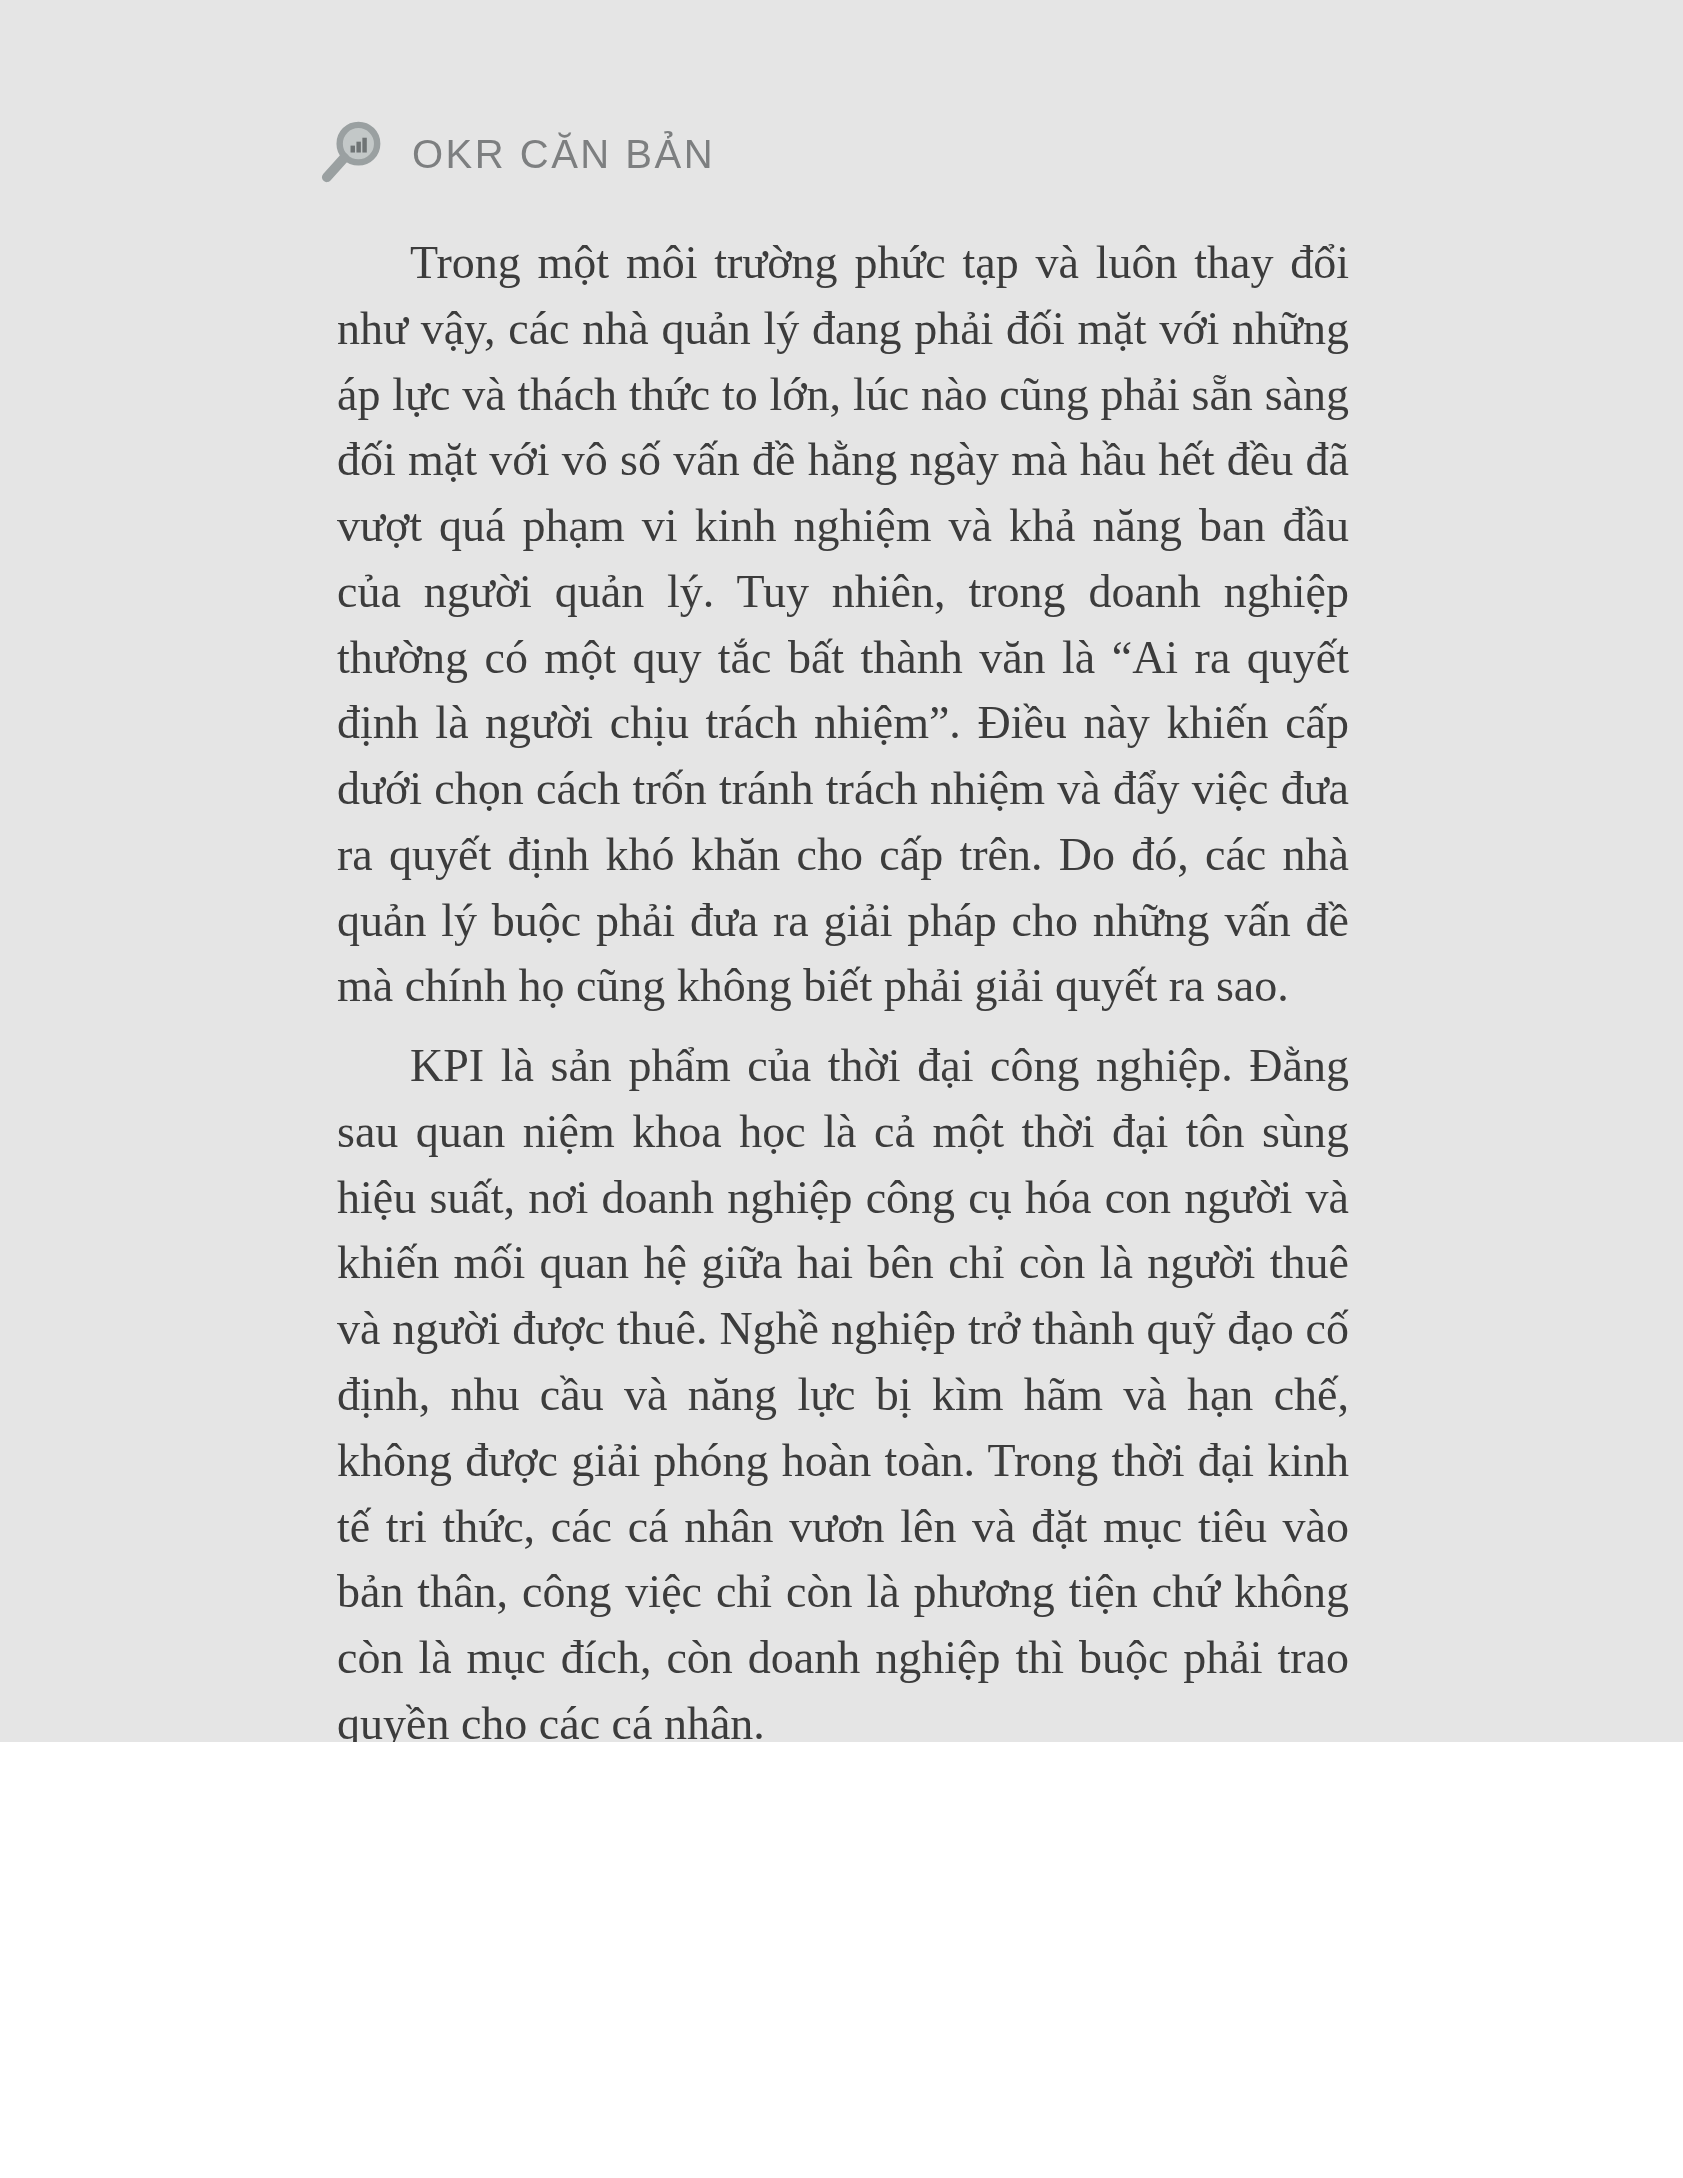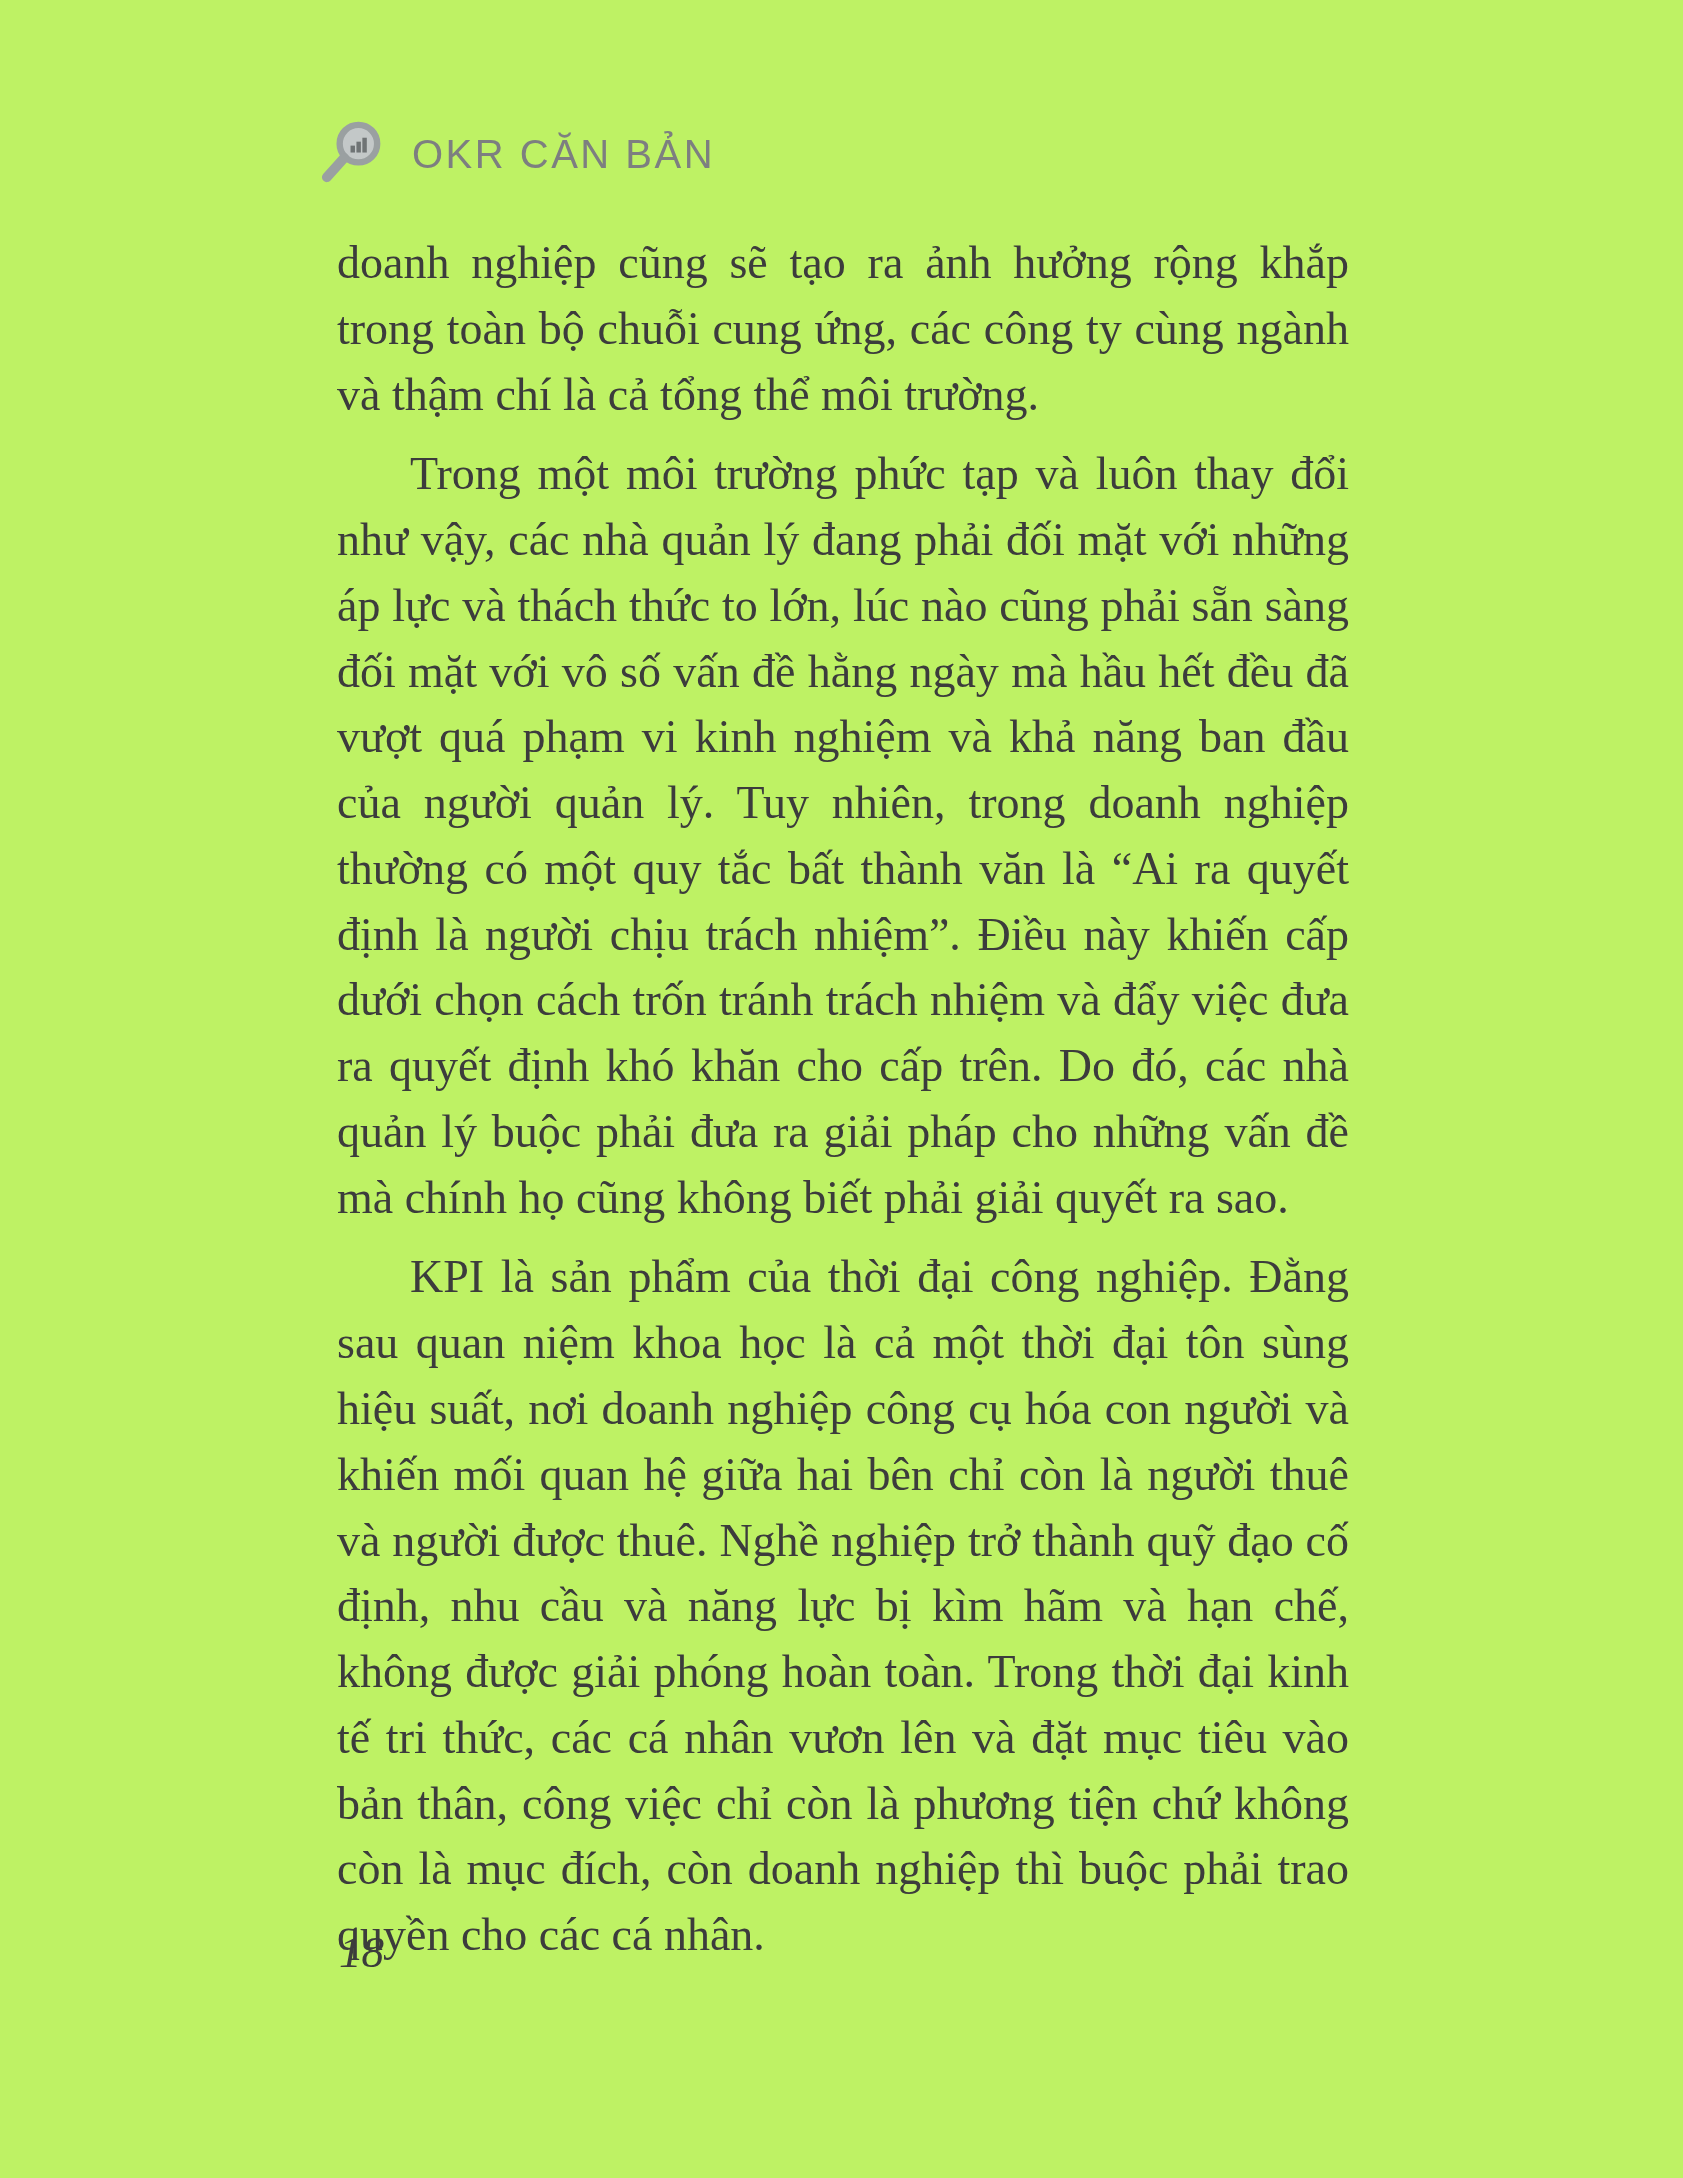--- a/index.html
+++ b/index.html
@@ -3,22 +3,22 @@
 <meta charset="utf-8">
 <style>
   html, body {
     margin: 0;
     padding: 0;
     background: #ffffff;
   }
   .page {
     position: relative;
     width: 1683px;
-    height: 2178px;
-    background: #bef264;
+    height: 1742px;
+    background: #e5e5e5;
     overflow: hidden;
     font-family: "Liberation Serif", "DejaVu Serif", serif;
   }
   .page-header {
     position: absolute;
     top: 117px;
     left: 315px;
     display: flex;
     align-items: center;
     gap: 22px;
@@ -80,21 +80,20 @@
 
         <circle cx="44" cy="27" r="19" fill="none" stroke="#9aa0a1" stroke-width="6.5"></circle>
 
         <line x1="29.5" y1="41.5" x2="12" y2="61" stroke="#9aa0a1" stroke-width="10" stroke-linecap="round"></line>
       </svg>
     </span>
     <span class="book-title">OKR CĂN BẢN</span>
   </header>
 
   <main class="page-body">
-    <p>doanh nghiệp cũng sẽ tạo ra ảnh hưởng rộng khắp trong toàn bộ chuỗi cung ứng, các công ty cùng ngành và thậm chí là cả tổng thể môi trường.</p>
     <p class="indent">Trong một môi trường phức tạp và luôn thay đổi như vậy, các nhà quản lý đang phải đối mặt với những áp lực và thách thức to lớn, lúc nào cũng phải sẵn sàng đối mặt với vô số vấn đề hằng ngày mà hầu hết đều đã vượt quá phạm vi kinh nghiệm và khả năng ban đầu của người quản lý. Tuy nhiên, trong doanh nghiệp thường có một quy tắc bất thành văn là “Ai ra quyết định là người chịu trách nhiệm”. Điều này khiến cấp dưới chọn cách trốn tránh trách nhiệm và đẩy việc đưa ra quyết định khó khăn cho cấp trên. Do đó, các nhà quản lý buộc phải đưa ra giải pháp cho những vấn đề mà chính họ cũng không biết phải giải quyết ra sao.</p>
     <p class="indent">KPI là sản phẩm của thời đại công nghiệp. Đằng sau quan niệm khoa học là cả một thời đại tôn sùng hiệu suất, nơi doanh nghiệp công cụ hóa con người và khiến mối quan hệ giữa hai bên chỉ còn là người thuê và người được thuê. Nghề nghiệp trở thành quỹ đạo cố định, nhu cầu và năng lực bị kìm hãm và hạn chế, không được giải phóng hoàn toàn. Trong thời đại kinh tế tri thức, các cá nhân vươn lên và đặt mục tiêu vào bản thân, công việc chỉ còn là phương tiện chứ không còn là mục đích, còn doanh nghiệp thì buộc phải trao quyền cho các cá nhân.</p>
   </main>
 
   <footer class="page-footer">
     <span>18</span>
   </footer>
 
 </div>
 

